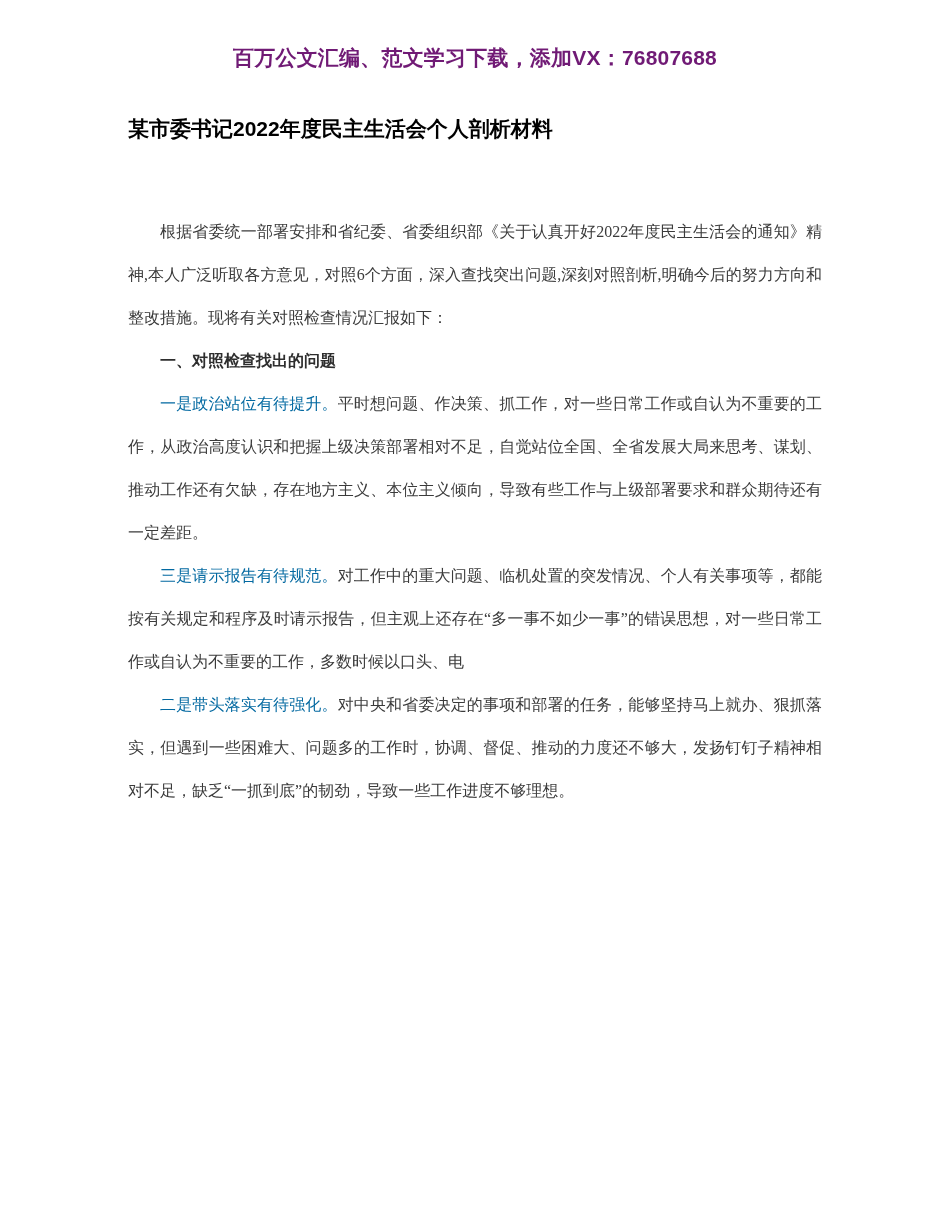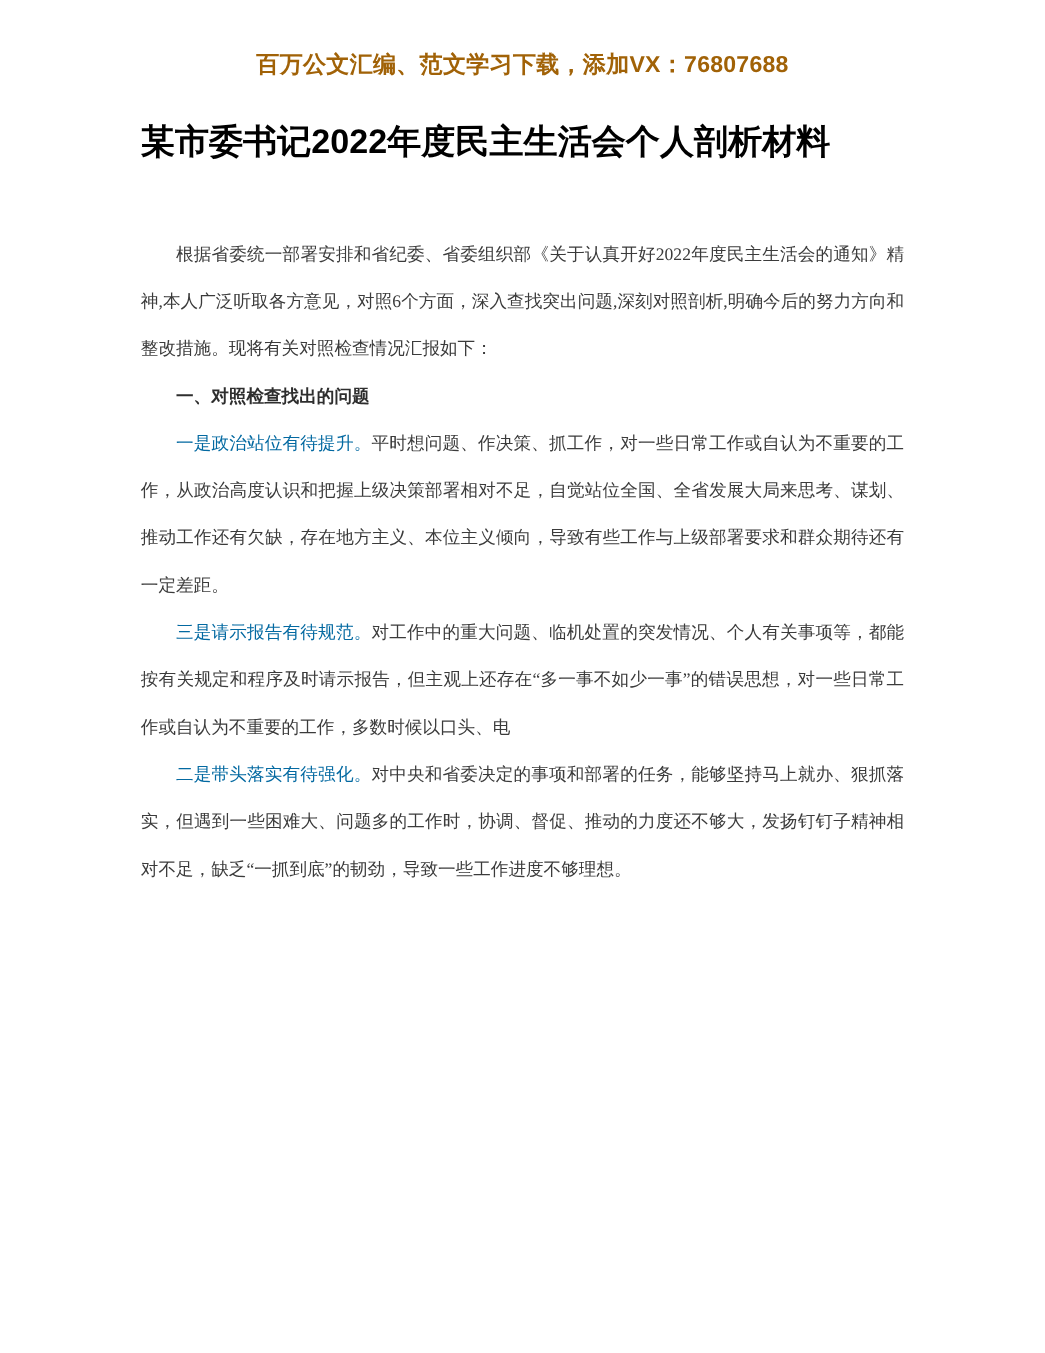--- a/index.html
+++ b/index.html
@@ -26,35 +26,35 @@
   .promo-bar {
     position: absolute;
     top: 44px;
     left: 0;
     width: 950px;
     text-align: center;
     font-family: "Liberation Sans", "DejaVu Sans", sans-serif;
     font-size: 21px;
     font-weight: 700;
     letter-spacing: 0.2px;
-    color: #a16207;
+    color: #701a75;
     white-space: nowrap;
   }
 
   
   .doc-body {
     position: absolute;
     top: 108px;
     left: 128px;
     width: 694px;
   }
 
   .doc-title {
     font-family: "Liberation Sans", "DejaVu Sans", sans-serif;
-    font-size: 31px;
+    font-size: 21px;
     font-weight: 700;
     line-height: 42px;
     color: #000000;
     text-align: left;
     margin: 0;
     letter-spacing: 0px;
   }
 
   .title-spacer {
     height: 60px;

